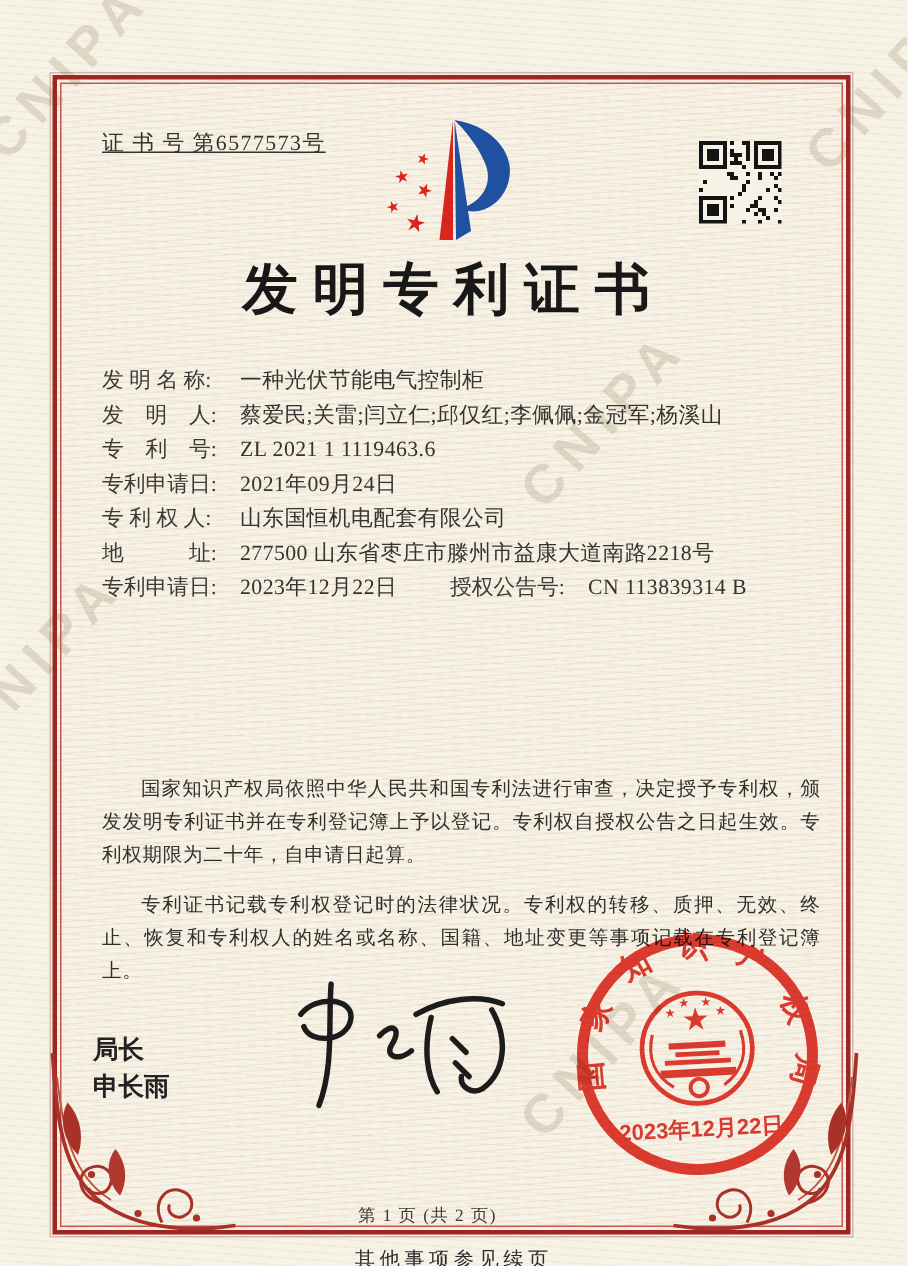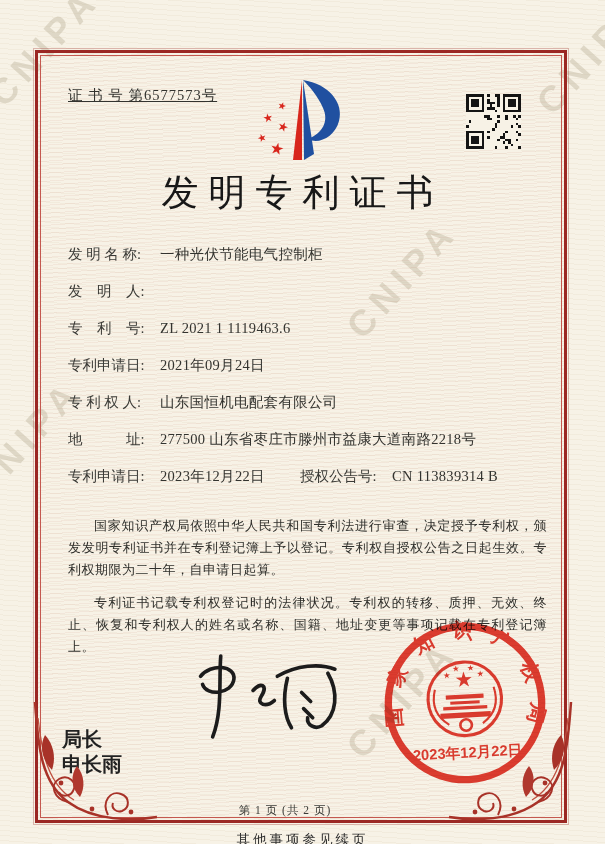--- a/index.html
+++ b/index.html
@@ -22,36 +22,36 @@
   .frame::after{content:"";position:absolute;inset:-5px;border:1px solid rgba(155,39,35,0.30);}
   .corner{position:absolute;width:132px;height:128px;z-index:3;}
   .corner svg{width:100%;height:100%;}
   .corner.left{left:28px;top:700px;}
   .corner.right{left:446px;top:700px;transform:scaleX(-1);}
   
   .cert-no{position:absolute;left:68px;top:86px;font-size:14.5px;letter-spacing:1px;color:#33332f;text-decoration:underline;}
   .logo{position:absolute;left:256px;top:76px;width:94px;height:88px;}
   .qr{position:absolute;left:466px;top:94px;width:55px;height:55px;}
   .title{position:absolute;left:0;top:168px;width:605px;text-align:center;
-    font-size:37px;font-weight:normal;letter-spacing:10px;color:#181818;}
-  
-  .fields{position:absolute;left:68px;top:244px;width:482px;display:flex;flex-direction:column;gap:16px;font-size:14.5px;}
+    font-size:37px;font-weight:bold;letter-spacing:10px;color:#181818;}
+  
+  .fields{position:absolute;left:68px;top:244px;width:482px;display:flex;flex-direction:column;gap:2px;font-size:14.5px;}
   .row{display:flex;line-height:21px;}
   .lbl{display:inline-block;width:92px;flex:0 0 92px;white-space:pre;color:#3a3a36;}
   .val{color:#33332f;letter-spacing:0.3px;}
   .val1{display:inline-block;width:140px;flex:0 0 140px;}
   
   .paras{position:absolute;left:68px;top:503px;width:479px;font-size:13px;line-height:1.68;
     text-align:justify;color:#2f2f2b;}
   .paras p{margin:12px 0 9px 0;text-indent:2em;letter-spacing:0.5px;}
   
   .barcode{position:absolute;left:63px;top:636px;width:203px;height:15px;}
   
   .signer{position:absolute;left:62px;top:687px;font-family:"Liberation Sans","DejaVu Sans",sans-serif;
-    font-size:20px;font-weight:600;line-height:25px;color:#222;margin-top:40px;}
+    font-size:17px;font-weight:600;line-height:25px;color:#222;}
   .signature{position:absolute;left:148px;top:650px;width:192px;height:92px;}
   
   .seal{position:absolute;left:381px;top:619px;width:168px;height:168px;z-index:5;
     transform:rotate(-3deg);opacity:0.93;mix-blend-mode:multiply;}
   
   .page-num{position:absolute;left:0;top:803px;width:570px;text-align:center;font-size:11.5px;letter-spacing:1px;color:#3a3a36;}
   .cont-note{position:absolute;left:0;top:831px;width:605px;text-align:center;font-size:13.5px;letter-spacing:3px;color:#2b2b2b;}
 </style>
 </head>
 <body>
@@ -189,20 +189,21 @@
 
   <div class="title">发明专利证书</div>
 
   <div class="fields">
     <div class="row">
       <span class="lbl">发 明 名 称:</span>
       <span class="val">一种光伏节能电气控制柜</span>
     </div>
     <div class="row">
       <span class="lbl">发　明　人:</span>
+      <span class="val">蔡爱民;关雷;闫立仁;邱仅红;李佩佩;金冠军;杨溪山</span>
     </div>
     <div class="row">
       <span class="lbl">专　利　号:</span>
       <span class="val">ZL 2021 1 1119463.6</span>
     </div>
     <div class="row">
       <span class="lbl">专利申请日:</span>
       <span class="val">2021年09月24日</span>
     </div>
     <div class="row">

